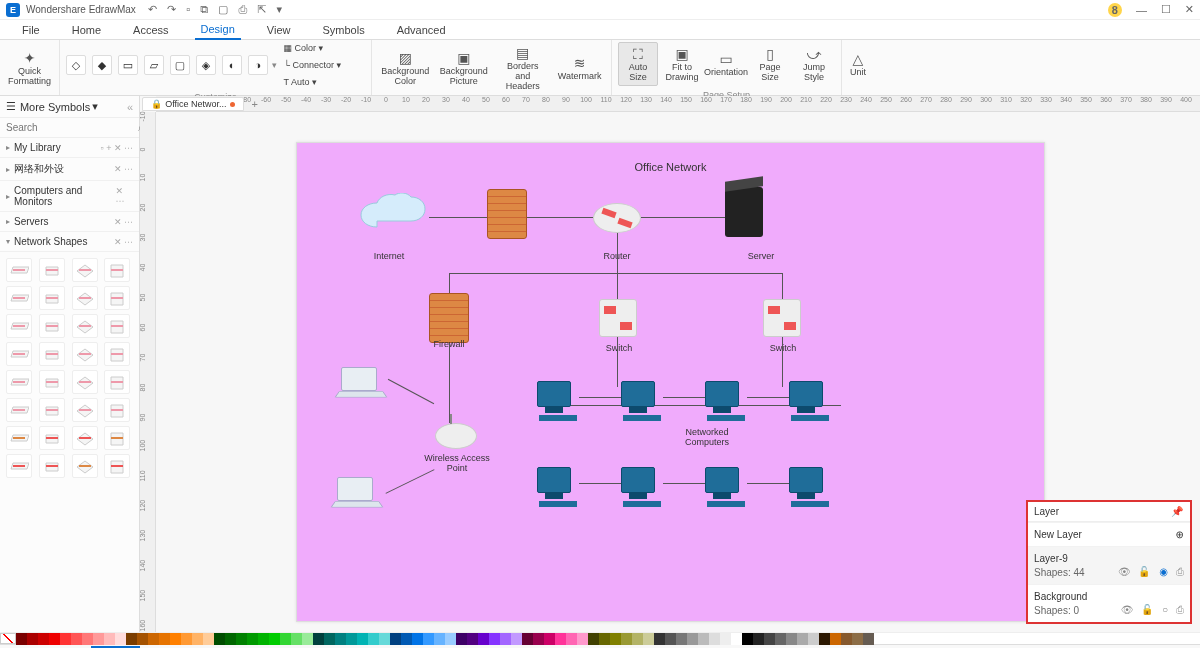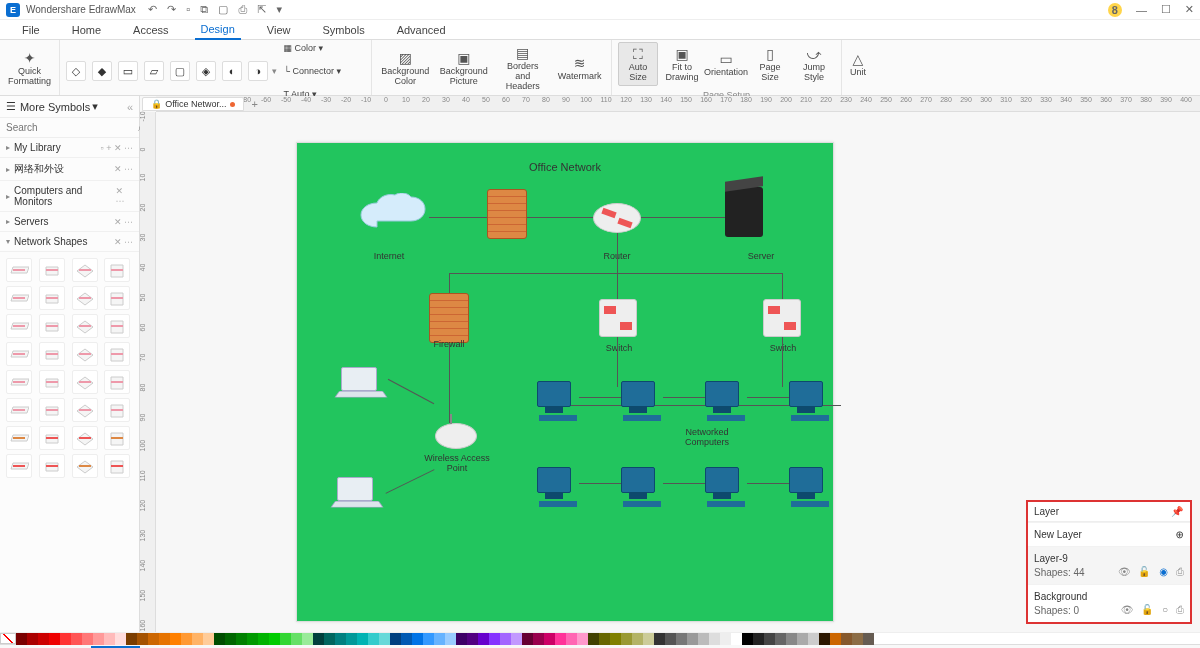--- a/index.html
+++ b/index.html
@@ -18,21 +18,21 @@
 .menubar span.active{color:#0a6ed1;border-bottom:2px solid #0a6ed1;font-weight:500;}
 .menubar .right{margin-left:auto;display:flex;gap:12px;align-items:center;}
 .ribbon{height:56px;background:#fafafa;display:flex;border-bottom:1px solid #ddd;}
 .ribbon-group{display:flex;flex-direction:column;border-right:1px solid #e5e5e5;}
 .ribbon-group .items{display:flex;align-items:center;flex:1;padding:2px 6px;gap:4px;}
 .ribbon-group .label{text-align:center;font-size:9px;color:#888;padding:2px 0;}
 .rbtn{display:flex;flex-direction:column;align-items:center;justify-content:center;padding:2px 6px;cursor:pointer;min-width:40px;}
 .rbtn .ico{width:18px;height:18px;display:flex;align-items:center;justify-content:center;font-size:14px;color:#555;}
 .rbtn .txt{font-size:9px;text-align:center;line-height:1.1;color:#444;}
 .rbtn.active{background:#e8e8e8;border:1px solid #ccc;border-radius:2px;}
-.mini-row{display:flex;flex-direction:column;gap:11px;font-size:9px;color:#444;}
+.mini-row{display:flex;flex-direction:column;gap:5px;font-size:9px;color:#444;}
 .mini-row div{cursor:pointer;padding:1px 3px;}
 .shape-strip{display:flex;gap:6px;}
 .shape-strip div{width:20px;height:20px;border:1px solid #ddd;border-radius:2px;background:#fff;cursor:pointer;display:flex;align-items:center;justify-content:center;}
 .workspace{display:flex;height:536px;}
 .left-panel{width:140px;background:#fcfcfc;border-right:1px solid #ddd;display:flex;flex-direction:column;}
 .lp-header{display:flex;align-items:center;padding:4px 6px;font-weight:500;font-size:11px;border-bottom:1px solid #eee;}
 .lp-header .ico{margin-right:4px;}
 .lp-header .chev{margin-left:auto;color:#aaa;cursor:pointer;}
 .search{display:flex;align-items:center;padding:3px 6px;border-bottom:1px solid #eee;}
 .search input{flex:1;border:none;outline:none;font-size:10px;background:transparent;}
@@ -46,21 +46,21 @@
 .canvas-wrap{flex:1;position:relative;background:#f7f7f7;}
 .v-ruler{position:absolute;left:0;top:16px;width:16px;bottom:0;background:#f0f0f0;border-right:1px solid #ddd;}
 .v-ruler .tick{position:absolute;left:2px;font-size:7px;color:#888;transform:rotate(-90deg);transform-origin:left center;}
 .h-ruler{position:absolute;left:16px;top:0;right:0;height:16px;background:#f0f0f0;border-bottom:1px solid #ddd;display:flex;}
 .h-ruler .tick{font-size:7px;color:#888;flex:0 0 20px;text-align:center;}
 .tabbar{position:absolute;left:0;top:0;height:16px;display:flex;align-items:center;gap:4px;padding-left:2px;z-index:3;}
 .tab{background:#fff;padding:1px 8px;border:1px solid #ddd;border-radius:2px 2px 0 0;font-size:9px;display:flex;align-items:center;gap:3px;cursor:pointer;}
 .tab .dot{width:5px;height:5px;border-radius:50%;background:#e63;}
 .tab-add{cursor:pointer;color:#888;padding:0 4px;}
 .canvas{position:absolute;left:16px;top:16px;right:0;bottom:0;overflow:hidden;background:#f7f7f7;}
-.page{position:absolute;left:140px;top:30px;width:538px;height:480px;background:#22c55e;border:1px solid #ddd;box-shadow:0 0 3px rgba(0,0,0,.1);}
+.page{position:absolute;left:140px;top:30px;width:749px;height:480px;background:#f0abfc;border:1px solid #ddd;box-shadow:0 0 3px rgba(0,0,0,.1);}
 .node-label{position:absolute;font-size:9px;color:#333;text-align:center;width:80px;}
 .dtitle{position:absolute;top:18px;left:0;right:0;text-align:center;font-size:11px;}
 .line{position:absolute;background:#555;}
 .hline{height:1px;}
 .vline{width:1px;}
 .cloud{position:absolute;width:72px;height:42px;}
 .brick{position:absolute;width:40px;height:50px;background:repeating-linear-gradient(0deg,#d84 0,#d84 6px,#c63 6px,#c63 7px),repeating-linear-gradient(90deg,transparent 0,transparent 12px,#c63 12px,#c63 13px);border:1px solid #a52;border-radius:3px;}
 .router{position:absolute;width:48px;height:30px;background:#eee;border-radius:50%;border:1px solid #ccc;}
 .router:before,.router:after{content:"";position:absolute;width:14px;height:6px;background:#e55;}
 .router:before{left:8px;top:6px;transform:rotate(20deg);}

